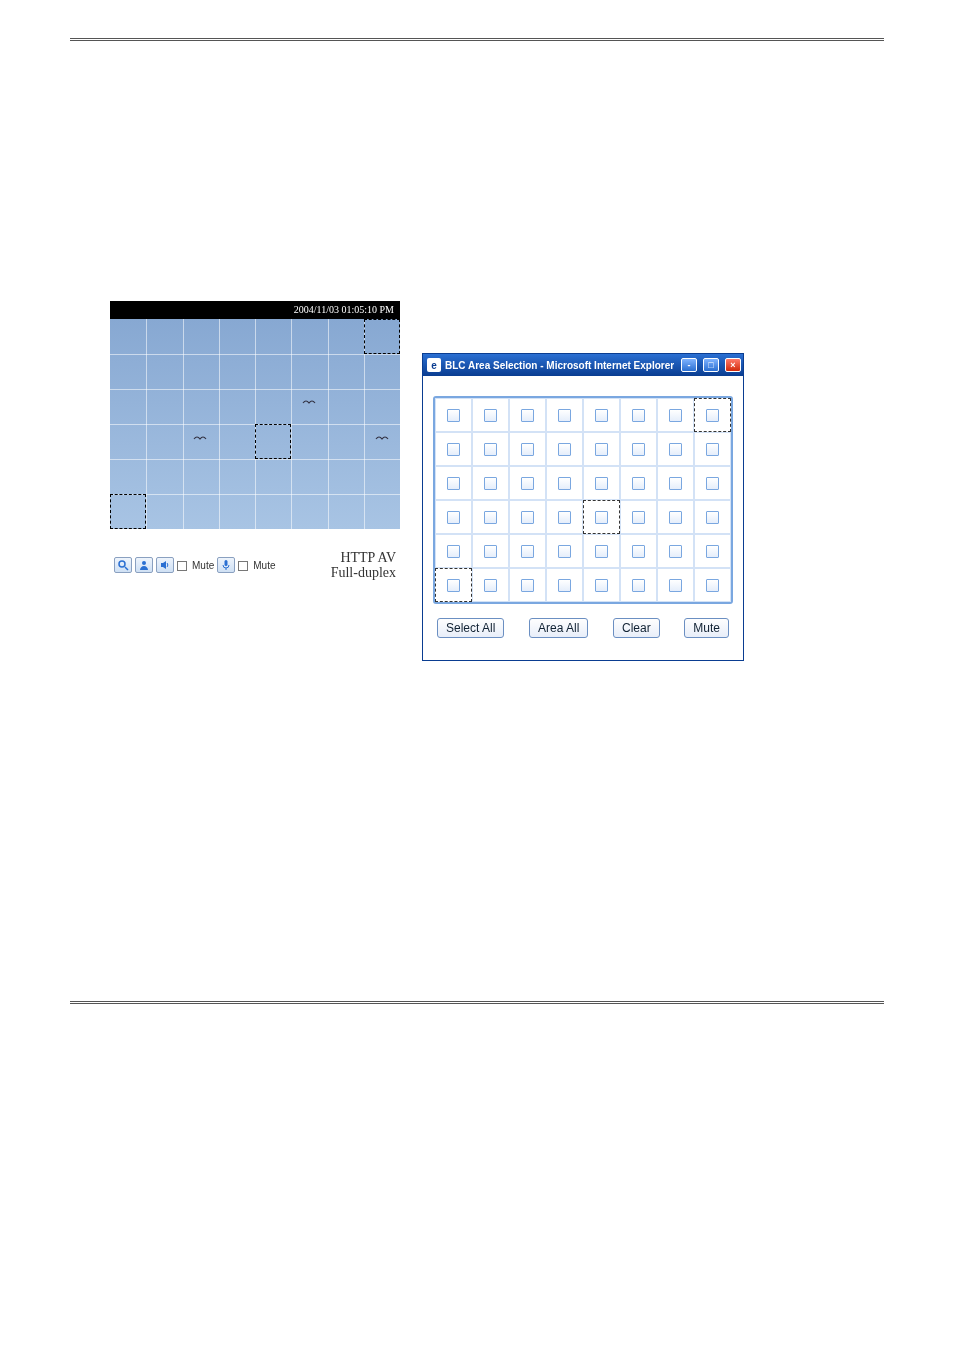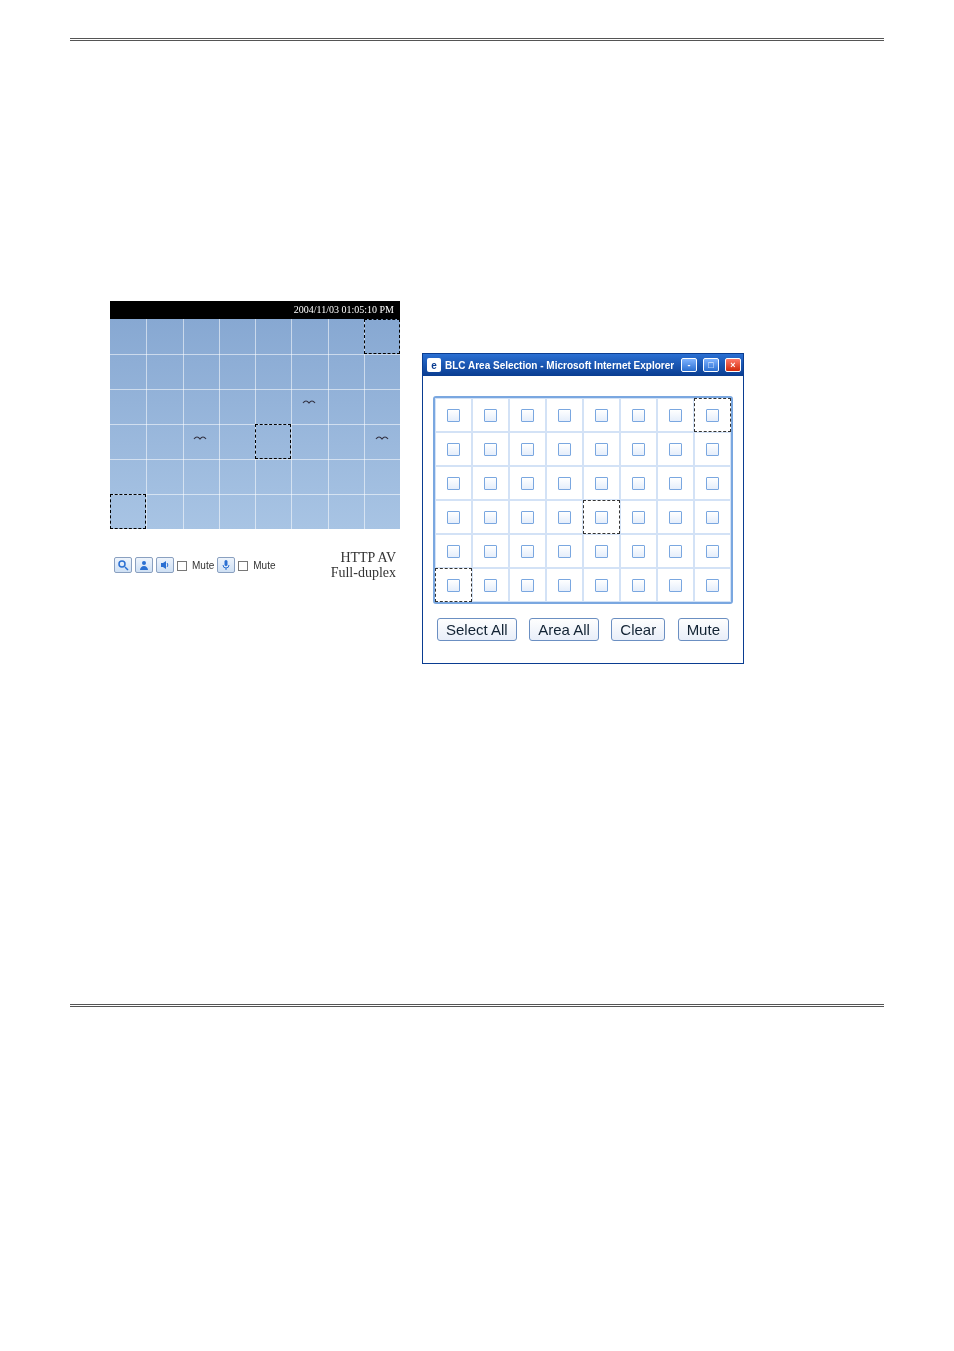--- a/index.html
+++ b/index.html
@@ -193,21 +193,21 @@
     border: 1px dashed #333 !important;
   }
   .btn-row {
     display: flex;
     justify-content: space-between;
     gap: 8px;
     margin-top: 14px;
     padding: 0 4px;
   }
   .ie-btn {
-    font-size: 15px;
+    font-size: 12px;
     padding: 2px 8px;
     border: 1px solid #6b8fc2;
     background: linear-gradient(#fefefe,#e8eef9);
     border-radius: 3px;
     color: #123;
   }
 </style>
 </head>
 <body>
 

